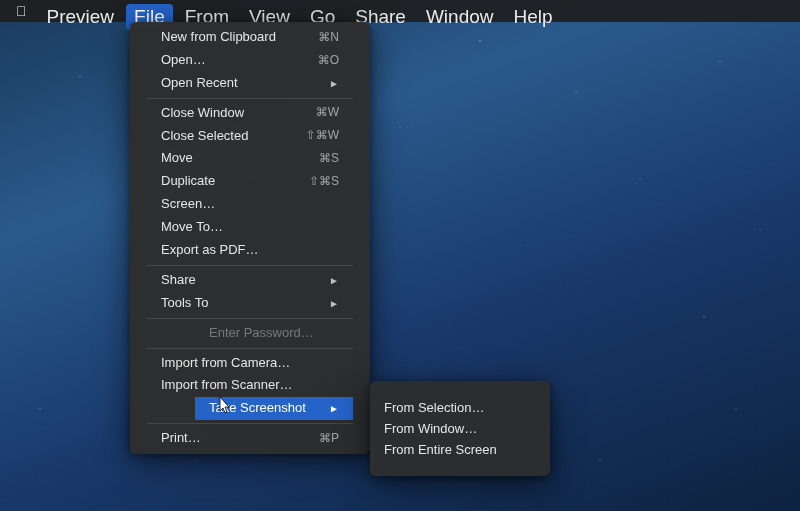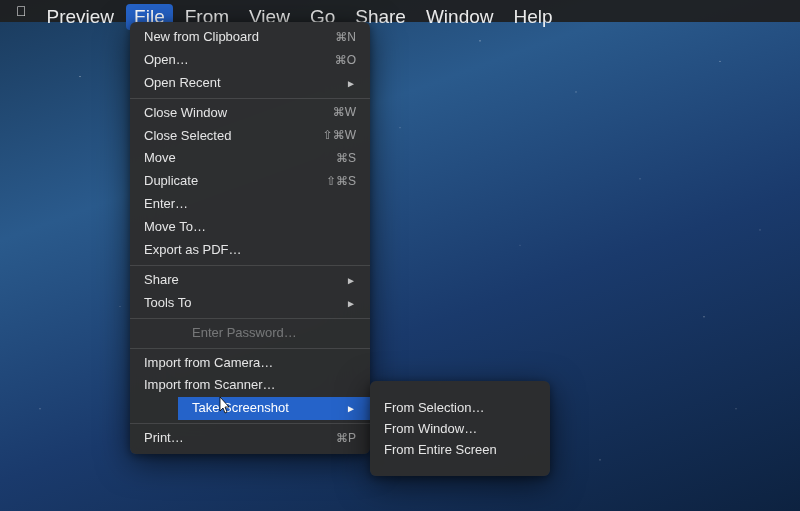--- a/index.html
+++ b/index.html
@@ -77,21 +77,21 @@
 
     
     .dropdown-menu {
       position: absolute;
       top: 22px;
       left: 130px;
       width: 240px;
       background: rgba(45, 45, 45, 0.97);
       border-radius: 6px;
       box-shadow: 0 8px 32px rgba(0,0,0,0.6), 0 2px 8px rgba(0,0,0,0.4);
-      padding: 4px 0;
+      padding: 4px 17px;
       z-index: 200;
       backdrop-filter: blur(20px);
     }
 
     .menu-item {
       display: flex;
       align-items: center;
       justify-content: space-between;
       padding: 3px 14px;
       font-size: 13px;
@@ -211,21 +211,21 @@
     <span>Move</span>
     <span class="menu-shortcut">⌘S</span>
   </div>
 
   <div class="menu-item">
     <span>Duplicate</span>
     <span class="menu-shortcut">⇧⌘S</span>
   </div>
 
   <div class="menu-item">
-    <span>Enter…</span>
+    <span>Screen…</span>
   </div>
 
   <div class="menu-item">
     <span>Move To…</span>
   </div>
 
 
   <div class="menu-item">
     <span>Export as PDF…</span>
   </div>

